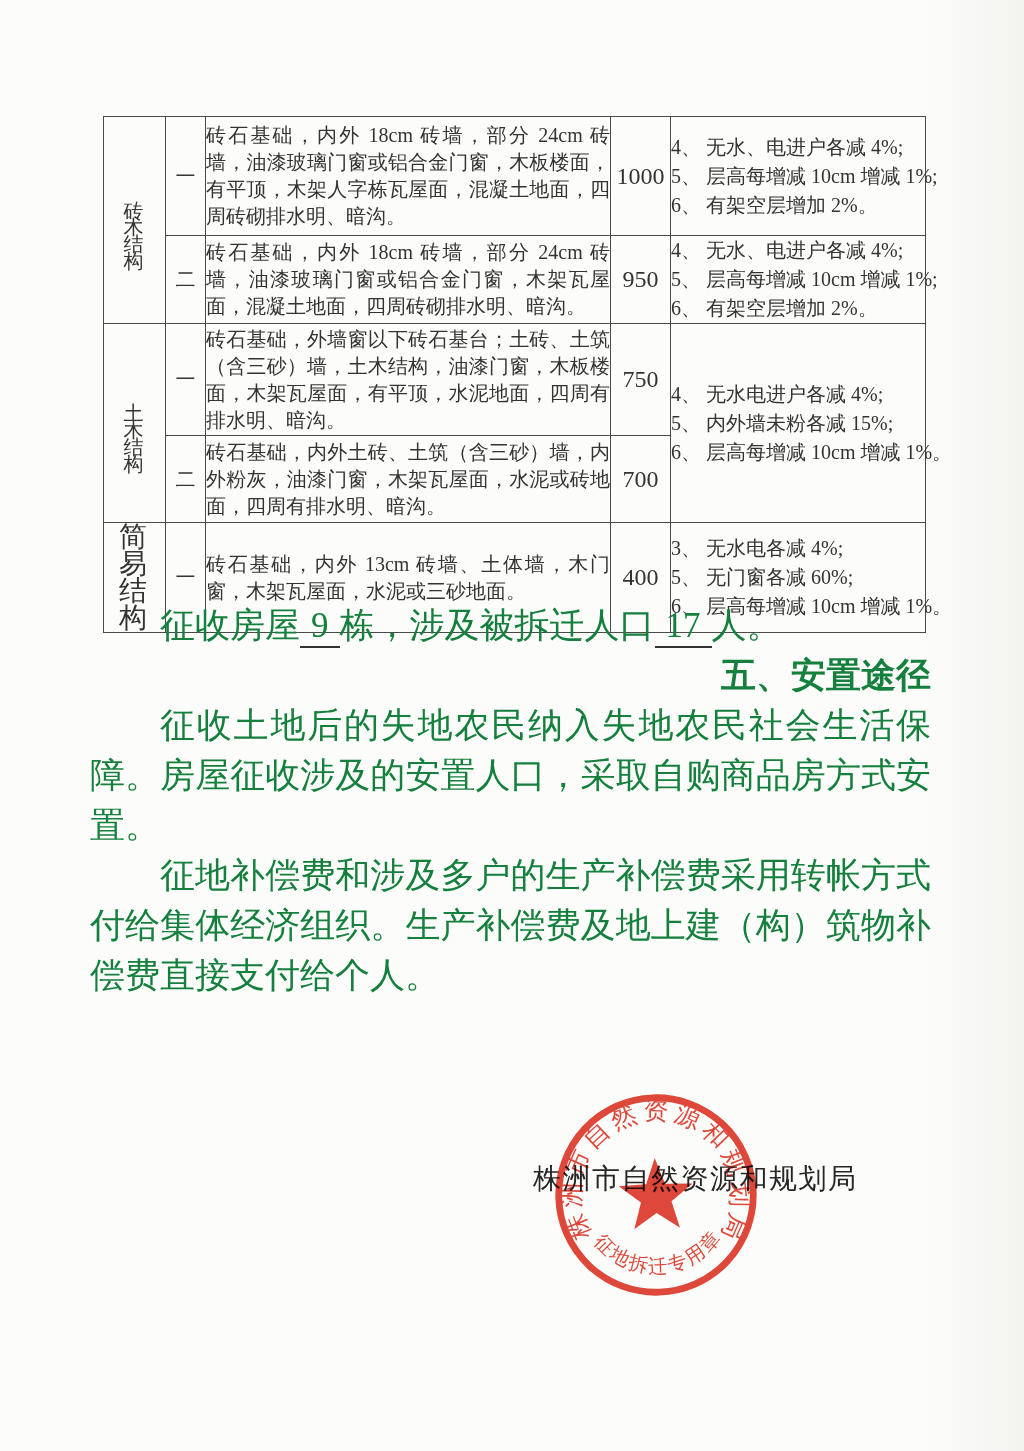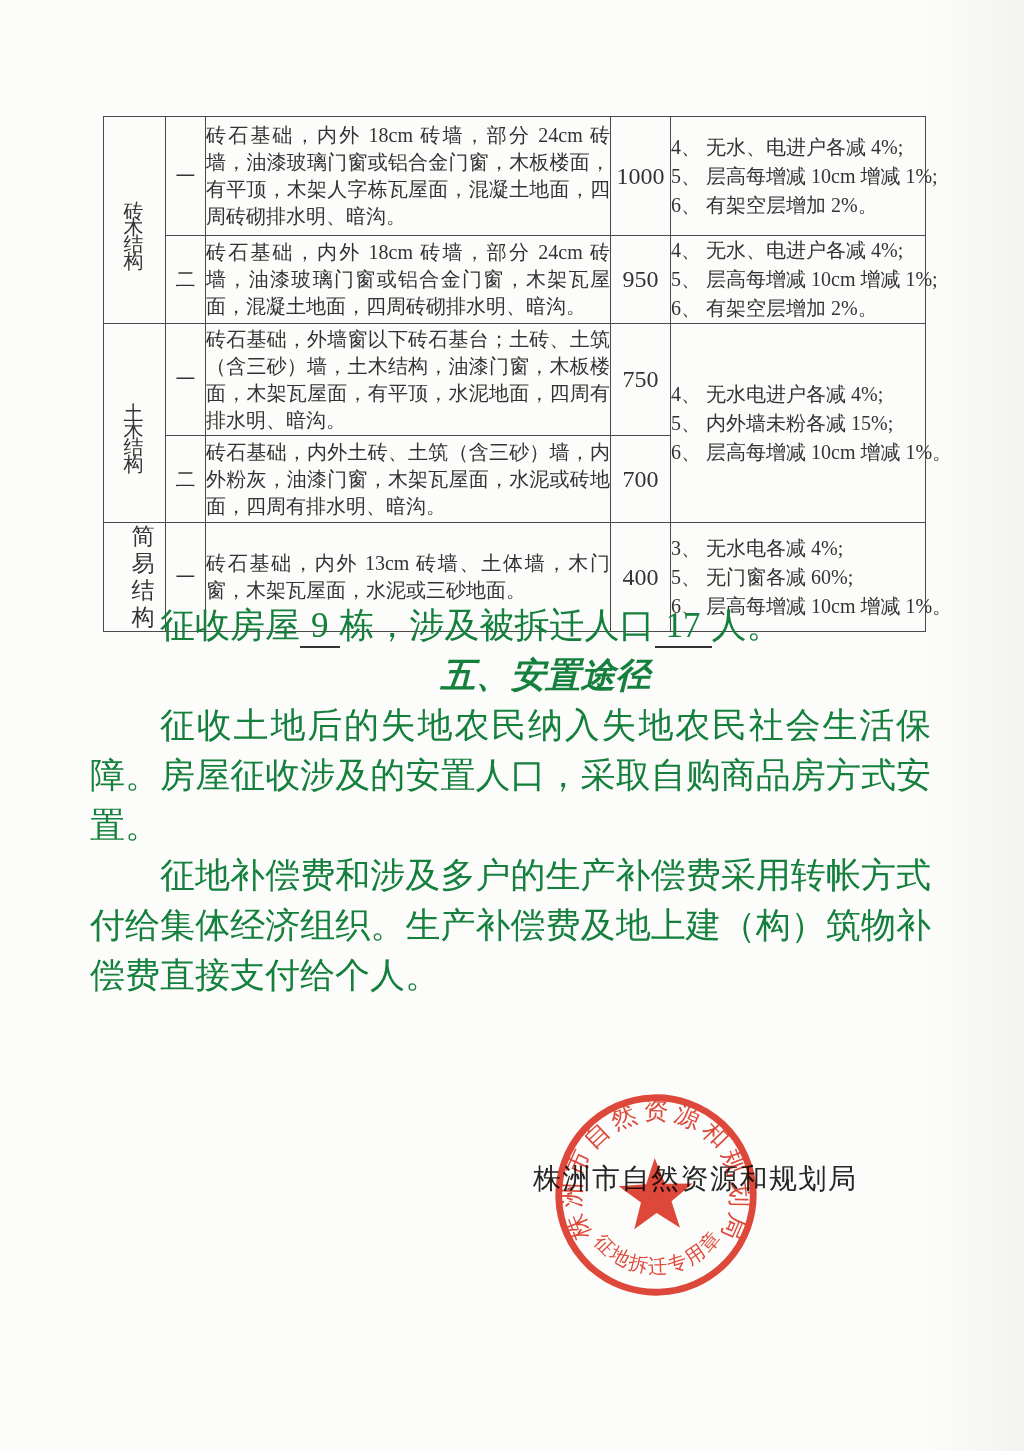--- a/index.html
+++ b/index.html
@@ -22,37 +22,37 @@
     border:1px solid #4a4a4a;
     vertical-align:middle;
     padding:0;
   }
   td.group-cell{text-align:center;}
   .v-label{
     writing-mode:vertical-lr;text-orientation:upright;
     letter-spacing:17px;font-size:20px;margin:0 auto;display:inline-block;
   }
   .h-label{
-    display:inline-block;width:46px;line-height:27px;letter-spacing:3px;font-size:23px;text-align:right;
+    display:inline-block;width:46px;line-height:27px;letter-spacing:3px;font-size:28px;
   }
   td.level-cell{text-align:center;font-size:20px;}
   td.desc-cell{
     padding:5px 8px 5px 12px;line-height:27px;text-align:justify;
   }
   td.price-cell{text-align:center;font-size:24px;}
   td.notes-cell{padding-left:13px;line-height:29px;}
   .note-line{white-space:nowrap;}
 
   
   .content{
     position:absolute;left:90px;top:601px;width:841px;
     font-size:35px;line-height:50px;text-align:justify;color:#15803d;
   }
   .content p{margin:0;text-indent:2em;}
-  .content p.heading{font-weight:600;text-align:center;font-style:italic;}
+  .content p.heading{font-weight:600;text-align:right;}
   .num-underline{
     display:inline-block;text-indent:0;
     border-bottom:2px solid #333;
     padding:0 11px;line-height:1.1;
   }
 
   
   .sig-org{
     position:absolute;left:533px;top:1160px;
     font-size:28px;letter-spacing:1.5px;color:#262626;white-space:nowrap;

